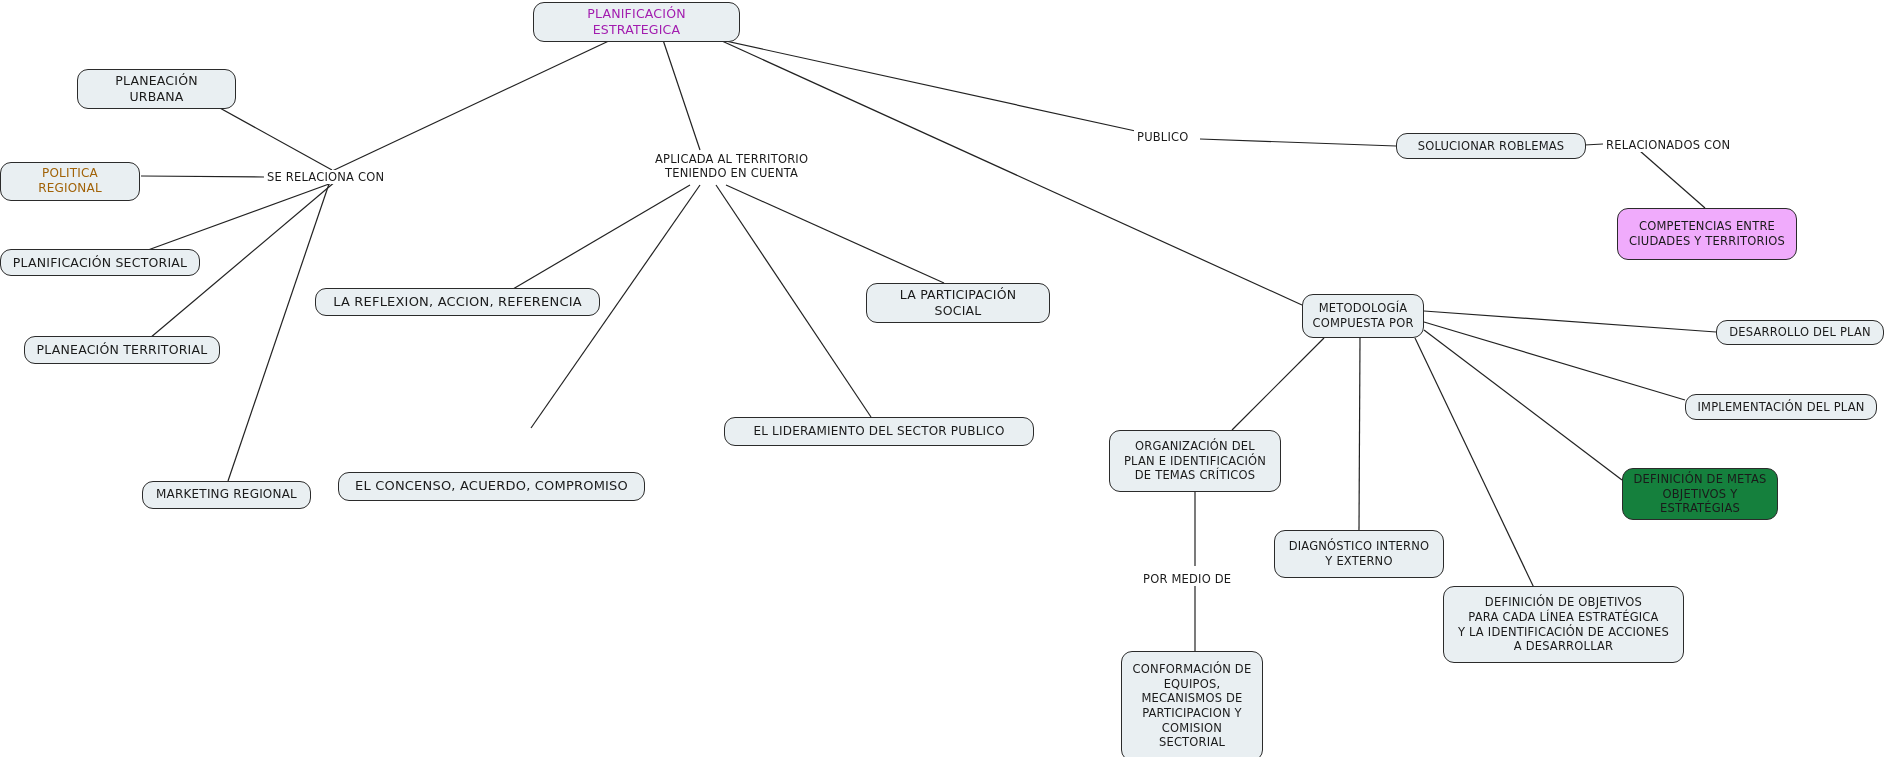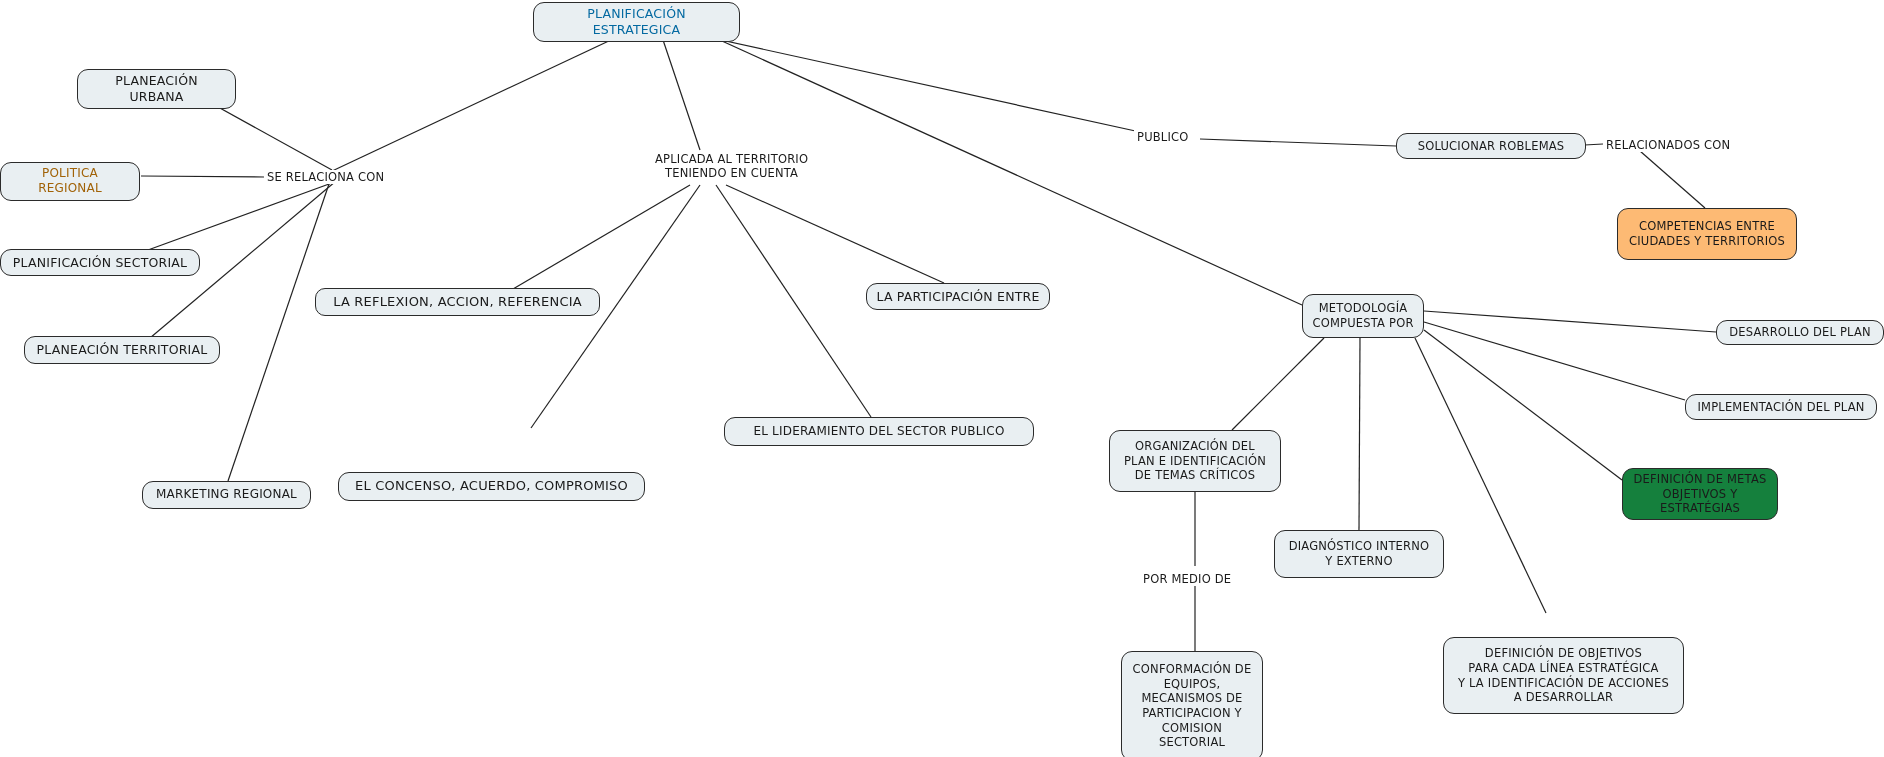--- a/index.html
+++ b/index.html
@@ -75,45 +75,45 @@
       <line x1="1424" y1="311" x2="1716" y2="332" stroke="#222222" stroke-width="1.2"></line>
       <line x1="1424" y1="322" x2="1685" y2="400" stroke="#222222" stroke-width="1.2"></line>
       <line x1="1424" y1="330" x2="1622" y2="480" stroke="#222222" stroke-width="1.2"></line>
       <line x1="1415" y1="338" x2="1546" y2="613" stroke="#222222" stroke-width="1.2"></line>
       <line x1="1360" y1="338" x2="1359" y2="530" stroke="#222222" stroke-width="1.2"></line>
       <line x1="1324" y1="338" x2="1232" y2="430" stroke="#222222" stroke-width="1.2"></line>
       <line x1="1195" y1="492" x2="1195" y2="566" stroke="#222222" stroke-width="1.2"></line>
       <line x1="1195" y1="582" x2="1195" y2="651" stroke="#222222" stroke-width="1.2"></line>
     </svg>
   <div id="nodes">
-      <div class="node" style="left: 533px; top: 2px; width: 207px; min-height: 28px; font-size: 12.5px; background: rgb(233, 239, 242); border-color: rgb(43, 43, 43); color: #0369a1;">PLANIFICACIÓN ESTRATEGICA</div>
+      <div class="node" style="left: 533px; top: 2px; width: 207px; min-height: 28px; font-size: 12.5px; background: rgb(233, 239, 242); border-color: rgb(43, 43, 43); color: #a21caf;">PLANIFICACIÓN ESTRATEGICA</div>
       <div class="node" style="left: 77px; top: 69px; width: 159px; min-height: 28px; font-size: 12.5px; background: rgb(233, 239, 242); border-color: rgb(43, 43, 43); color: rgb(26, 26, 26);">PLANEACIÓN URBANA</div>
       <div class="node" style="left: 0px; top: 162px; width: 140px; min-height: 27px; font-size: 12px; background: rgb(233, 239, 242); border-color: rgb(43, 43, 43); color: #a16207;">POLITICA REGIONAL</div>
       <div class="node" style="left: 0px; top: 249px; width: 200px; min-height: 27px; font-size: 12.5px; background: rgb(233, 239, 242); border-color: rgb(43, 43, 43); color: rgb(26, 26, 26);">PLANIFICACIÓN SECTORIAL</div>
       <div class="node" style="left: 24px; top: 336px; width: 196px; min-height: 28px; font-size: 12.5px; background: rgb(233, 239, 242); border-color: rgb(43, 43, 43); color: rgb(26, 26, 26);">PLANEACIÓN TERRITORIAL</div>
       <div class="node" style="left: 142px; top: 481px; width: 169px; min-height: 28px; font-size: 12px; background: rgb(233, 239, 242); border-color: rgb(43, 43, 43); color: rgb(26, 26, 26);">MARKETING REGIONAL</div>
-      <div class="node" style="left: 315px; top: 288px; width: 285px; min-height: 28px; font-size: 13px; background: rgb(233, 239, 242); border-color: rgb(43, 43, 43); color: rgb(26, 26, 26); border-radius: 10px;">LA REFLEXION, ACCION, REFERENCIA</div>
+      <div class="node" style="left: 315px; top: 288px; width: 285px; min-height: 28px; font-size: 13px; background: rgb(233, 239, 242); border-color: rgb(43, 43, 43); color: rgb(26, 26, 26);">LA REFLEXION, ACCION, REFERENCIA</div>
       <div class="node" style="left: 338px; top: 428px; width: 307px; min-height: 29px; font-size: 13px; background: rgb(233, 239, 242); border-color: rgb(43, 43, 43); color: rgb(26, 26, 26); margin-top: 44px;">EL CONCENSO, ACUERDO, COMPROMISO</div>
-      <div class="node" style="left: 866px; top: 283px; width: 184px; min-height: 27px; font-size: 12.5px; background: rgb(233, 239, 242); border-color: rgb(43, 43, 43); color: rgb(26, 26, 26);">LA PARTICIPACIÓN ENTRE</div>
+      <div class="node" style="left: 866px; top: 283px; width: 184px; min-height: 27px; font-size: 12.5px; background: rgb(233, 239, 242); border-color: rgb(43, 43, 43); color: rgb(26, 26, 26);">LA PARTICIPACIÓN SOCIAL</div>
       <div class="node" style="left: 724px; top: 417px; width: 310px; min-height: 29px; font-size: 12px; background: rgb(233, 239, 242); border-color: rgb(43, 43, 43); color: rgb(26, 26, 26);">EL LIDERAMIENTO DEL SECTOR PUBLICO</div>
       <div class="node" style="left: 1396px; top: 133px; width: 190px; min-height: 26px; font-size: 11.5px; background: rgb(233, 239, 242); border-color: rgb(43, 43, 43); color: rgb(26, 26, 26);">SOLUCIONAR  ROBLEMAS</div>
-      <div class="node" style="left: 1617px; top: 208px; width: 180px; min-height: 52px; font-size: 11.5px; background: #fdba74; border-color: rgb(43, 43, 43); color: rgb(26, 26, 26);">COMPETENCIAS ENTRE
+      <div class="node" style="left: 1617px; top: 208px; width: 180px; min-height: 52px; font-size: 11.5px; background: #f0abfc; border-color: rgb(43, 43, 43); color: rgb(26, 26, 26);">COMPETENCIAS ENTRE
 CIUDADES Y TERRITORIOS</div>
       <div class="node" style="left: 1302px; top: 294px; width: 122px; min-height: 44px; font-size: 11.5px; background: rgb(233, 239, 242); border-color: rgb(43, 43, 43); color: rgb(26, 26, 26);">METODOLOGÍA
 COMPUESTA POR</div>
       <div class="node" style="left: 1716px; top: 320px; width: 168px; min-height: 25px; font-size: 11.5px; background: rgb(233, 239, 242); border-color: rgb(43, 43, 43); color: rgb(26, 26, 26);">DESARROLLO DEL PLAN</div>
       <div class="node" style="left: 1685px; top: 394px; width: 192px; min-height: 26px; font-size: 11.5px; background: rgb(233, 239, 242); border-color: rgb(43, 43, 43); color: rgb(26, 26, 26);">IMPLEMENTACIÓN DEL PLAN</div>
       <div class="node" style="left: 1622px; top: 468px; width: 156px; min-height: 48px; font-size: 11.5px; background: #15803d; border-color: rgb(43, 43, 43); color: rgb(26, 26, 26);">DEFINICIÓN DE METAS
 OBJETIVOS Y ESTRATÉGIAS</div>
       <div class="node" style="left: 1109px; top: 430px; width: 172px; min-height: 62px; font-size: 11.5px; background: rgb(233, 239, 242); border-color: rgb(43, 43, 43); color: rgb(26, 26, 26);">ORGANIZACIÓN DEL
 PLAN E IDENTIFICACIÓN
 DE TEMAS CRÍTICOS</div>
       <div class="node" style="left: 1274px; top: 530px; width: 170px; min-height: 48px; font-size: 11.5px; background: rgb(233, 239, 242); border-color: rgb(43, 43, 43); color: rgb(26, 26, 26);">DIAGNÓSTICO INTERNO
 Y EXTERNO</div>
-      <div class="node" style="left: 1443px; top: 637px; width: 241px; min-height: 77px; font-size: 11.5px; background: rgb(233, 239, 242); border-color: rgb(43, 43, 43); color: rgb(26, 26, 26);">DEFINICIÓN DE OBJETIVOS
+      <div class="node" style="left: 1443px; top: 586px; width: 241px; min-height: 77px; font-size: 11.5px; background: rgb(233, 239, 242); border-color: rgb(43, 43, 43); color: rgb(26, 26, 26);">DEFINICIÓN DE OBJETIVOS
 PARA CADA LÍNEA ESTRATÉGICA
 Y LA IDENTIFICACIÓN DE ACCIONES
 A DESARROLLAR</div>
       <div class="node" style="left: 1121px; top: 651px; width: 142px; min-height: 110px; font-size: 11.5px; background: rgb(233, 239, 242); border-color: rgb(43, 43, 43); color: rgb(26, 26, 26);">CONFORMACIÓN DE
 EQUIPOS,
 MECANISMOS DE
 PARTICIPACION Y
 COMISION
 SECTORIAL</div>
     </div>

